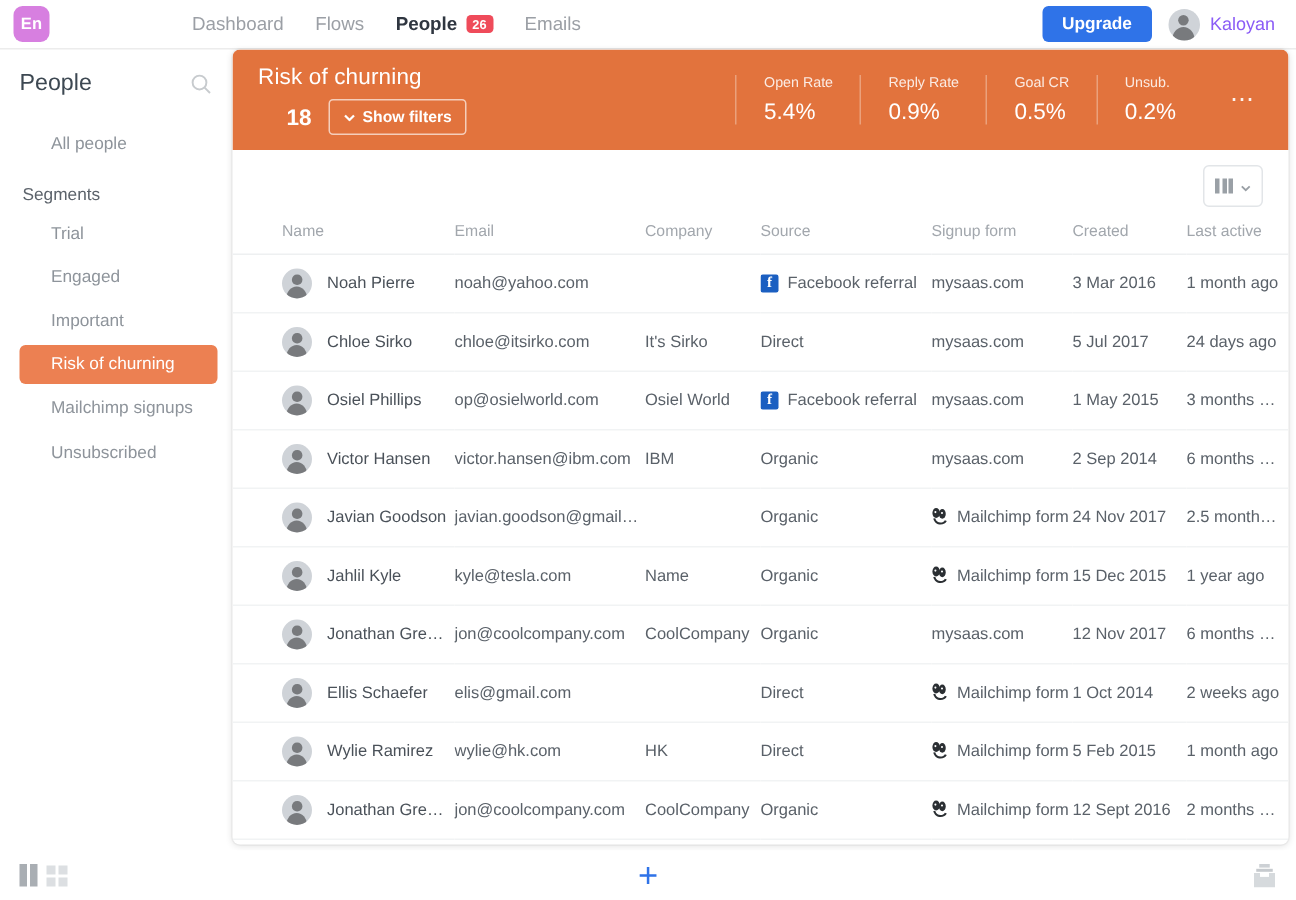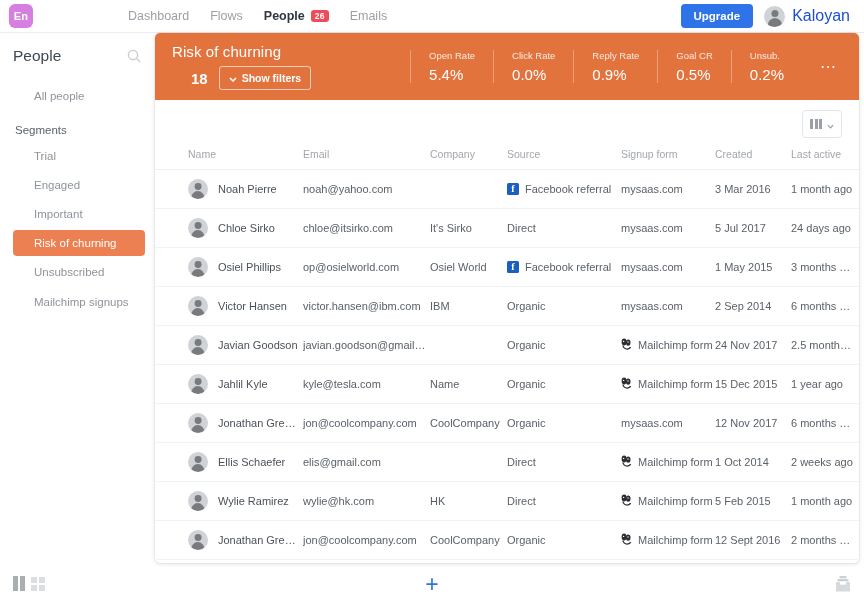--- a/index.html
+++ b/index.html
@@ -63,21 +63,21 @@
     color: #fff;
     border: none;
     border-radius: 4px;
     font-size: 11.5px;
     font-weight: 700;
     padding: 6px 13px;
     cursor: pointer;
     font-family: inherit;
   }
   .user-chip { display: flex; align-items: center; gap: 7px; cursor: pointer; }
-  .user-name { font-size: 16px; color: #1d4ed8; }
+  .user-name { font-size: 12px; color: #8b5cf6; }
 
   
   .avatar {
     border-radius: 50%;
     flex: 0 0 auto;
     position: relative;
     overflow: hidden;
     background: #cfd3d8;
   }
   .avatar::after {
@@ -327,22 +327,22 @@
             <line x1="9.4" y1="9.4" x2="13" y2="13"></line>
         </svg>
       </span>
     </div>
     <div class="sb-item indent">All people</div>
     <div class="sb-group">Segments</div>
     <div class="sb-item indent">Trial</div>
     <div class="sb-item indent">Engaged</div>
     <div class="sb-item indent">Important</div>
     <div class="sb-item active">Risk of churning</div>
+    <div class="sb-item indent">Mailchimp signups</div>
     <div class="sb-item indent">Unsubscribed</div>
-    <div class="sb-item indent">Mailchimp signups</div>
   </div>
 
   <div class="main">
     <div class="card">
 
       <div class="seg-header">
         <div class="seg-left">
           <div class="seg-title">Risk of churning</div>
           <div class="seg-row2">
             <span class="seg-count">18</span>
@@ -353,24 +353,20 @@
                   </svg>
               </span>
               <span>Show filters</span>
             </button>
           </div>
         </div>
         <div class="stats">
           <div class="stat">
             <div class="stat-label">Open Rate</div>
             <div class="stat-value">5.4%</div>
-          </div>
-          <div class="stat">
-            <div class="stat-label">Click Rate</div>
-            <div class="stat-value">0.0%</div>
           </div>
           <div class="stat">
             <div class="stat-label">Reply Rate</div>
             <div class="stat-value">0.9%</div>
           </div>
           <div class="stat">
             <div class="stat-label">Goal CR</div>
             <div class="stat-value">0.5%</div>
           </div>
           <div class="stat">

